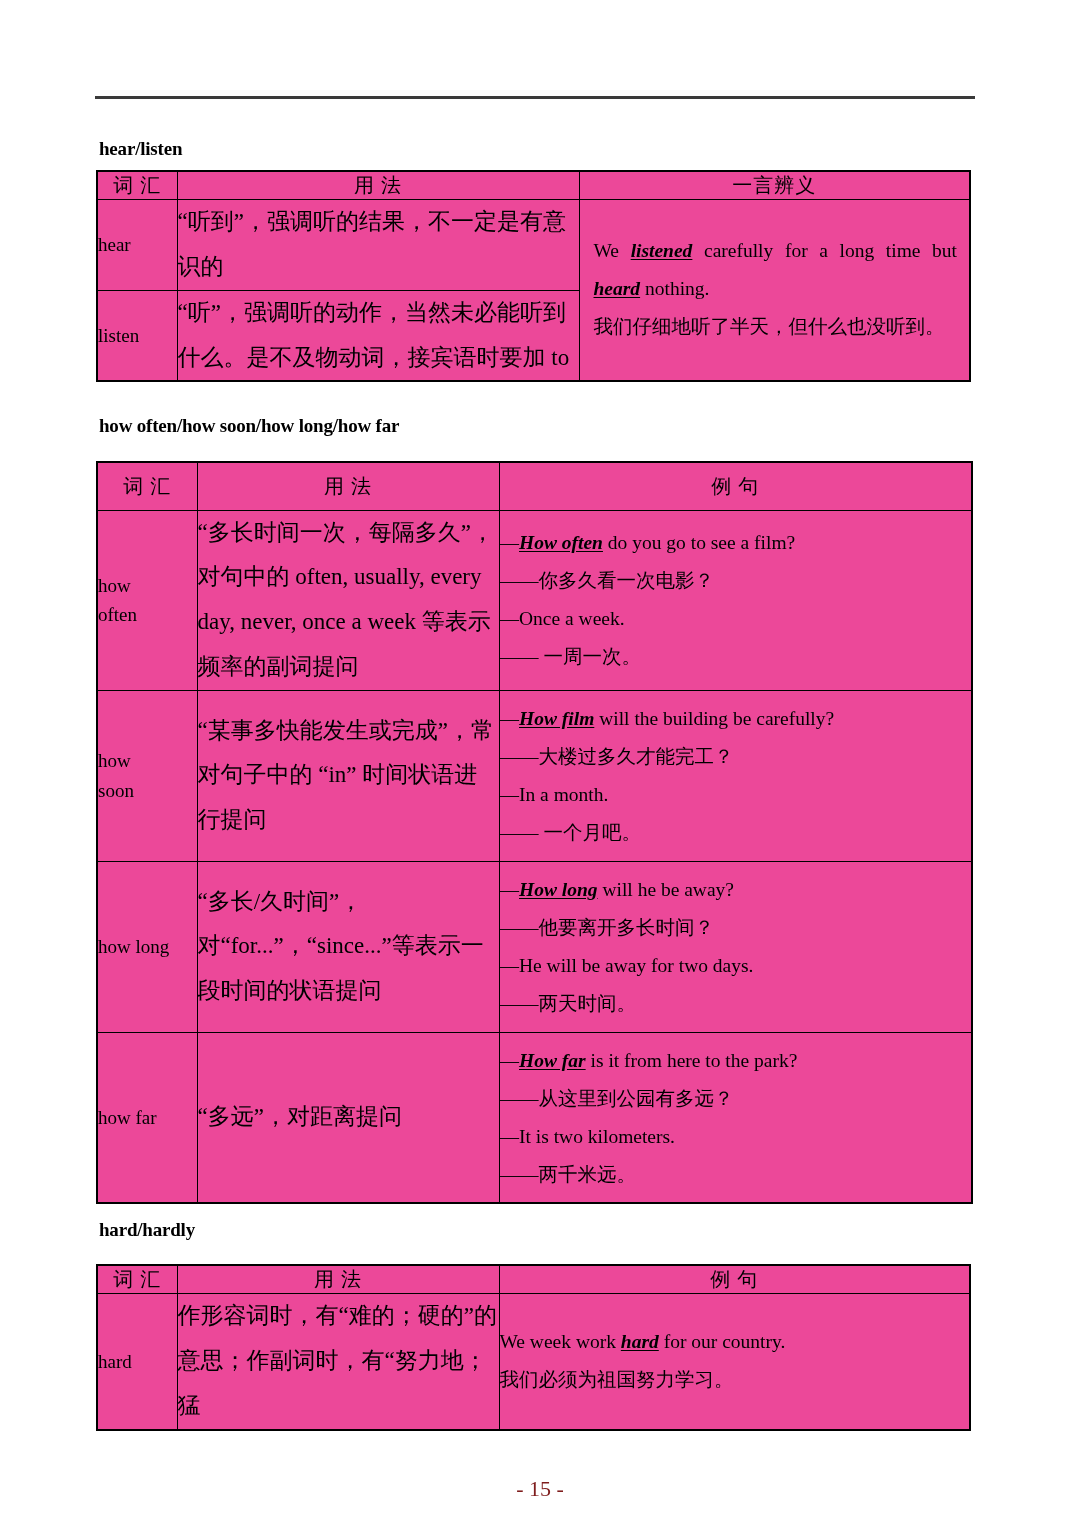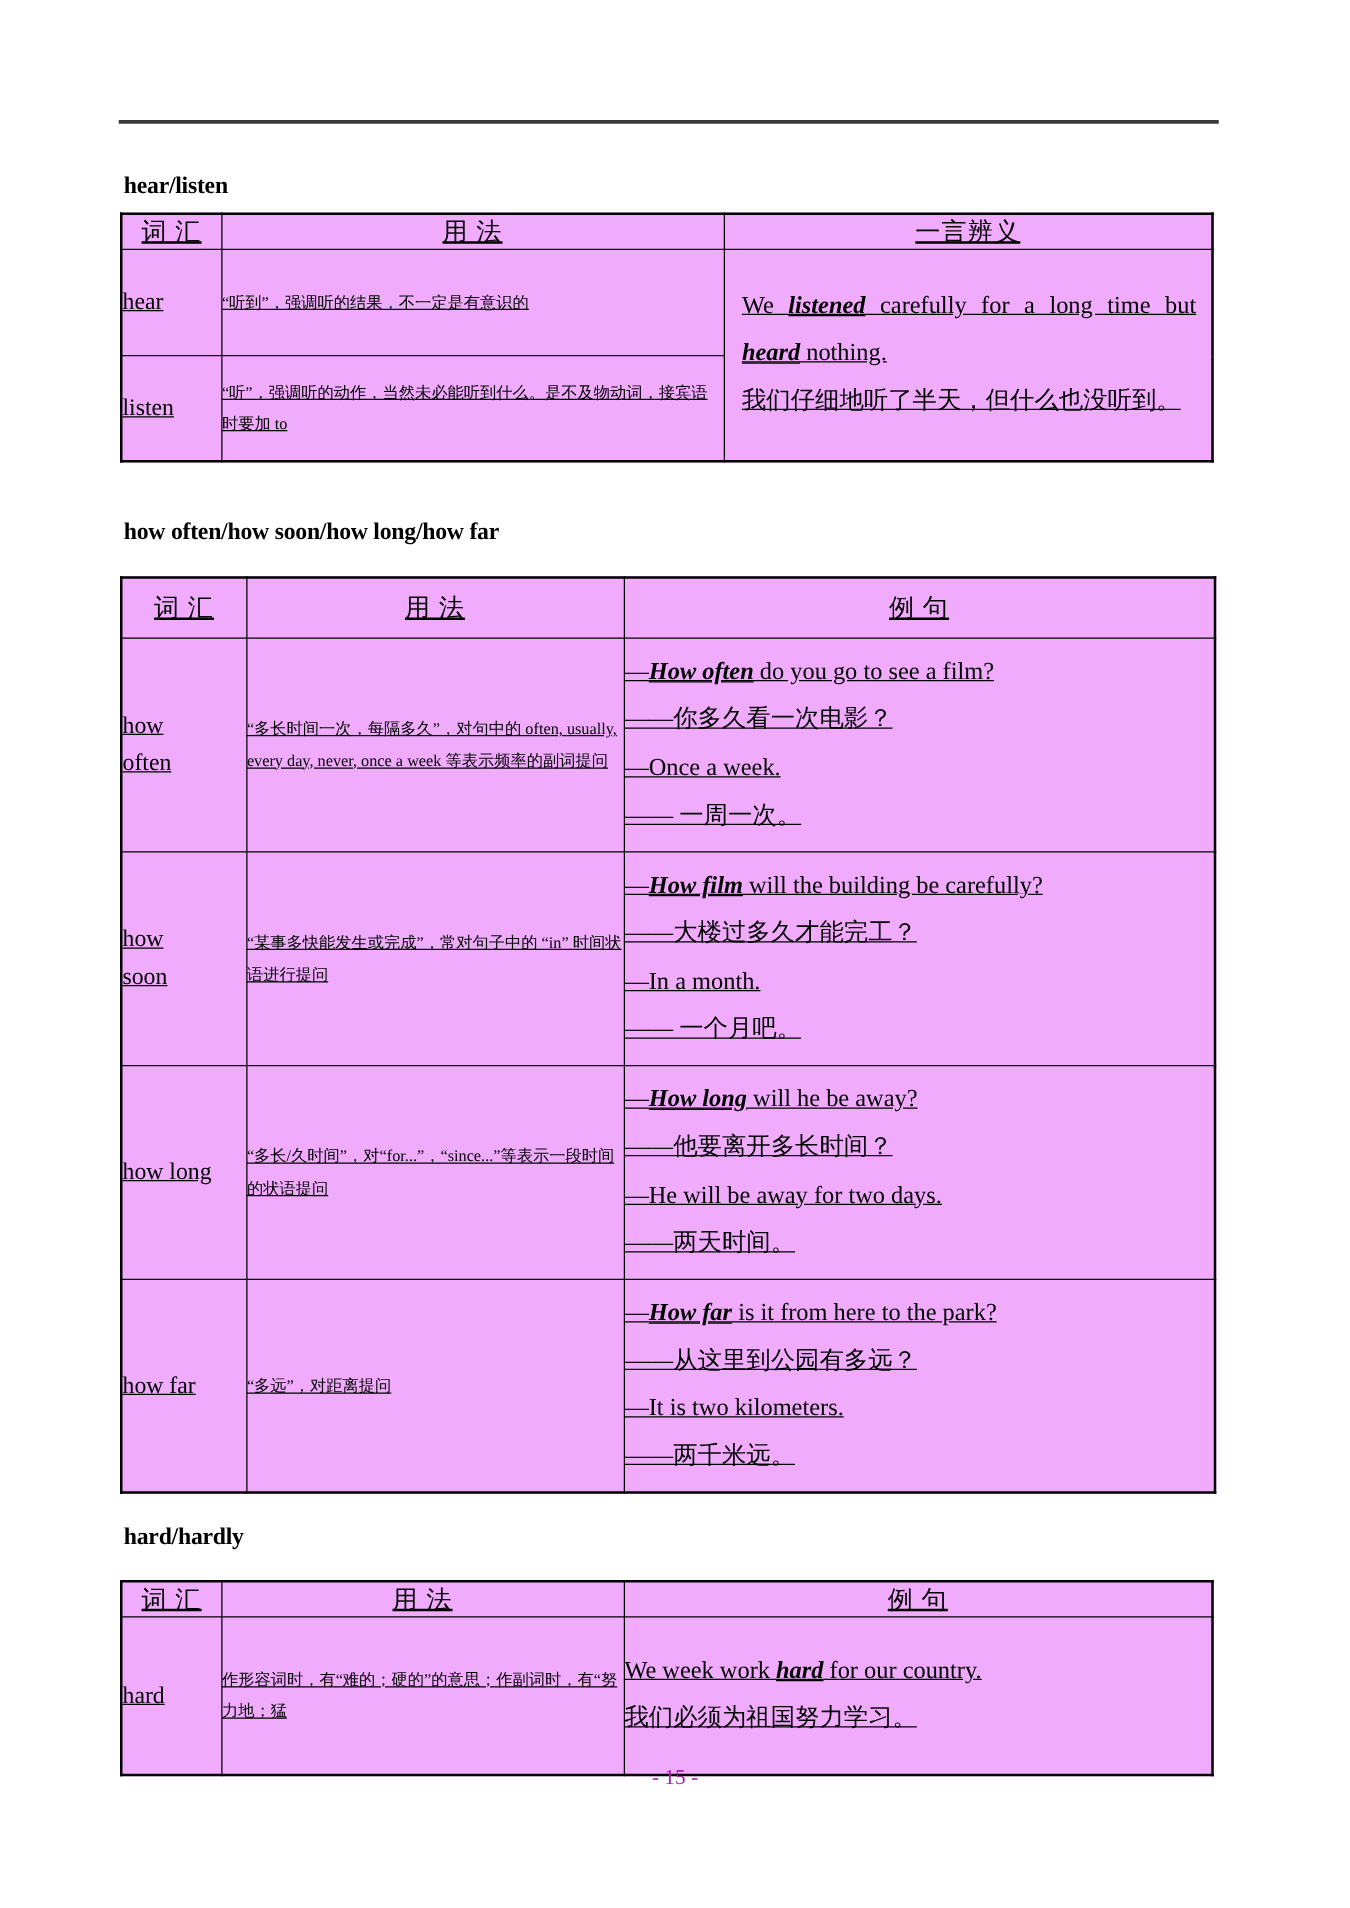--- a/index.html
+++ b/index.html
@@ -46,23 +46,22 @@
     white-space: nowrap;
   }
   #heading-hear-listen { top: 138px; }
   #heading-how { top: 415px; }
   #heading-hard { top: 1219px; }
 
   
   table.voc-table {
     position: absolute;
     border-collapse: collapse;
-    background: #f0abfc;
+    background: #ec4899;
     table-layout: fixed;
-    text-decoration: underline;
   }
   table.voc-table td,
   table.voc-table th {
     border: 1.2px solid #000;
     vertical-align: middle;
     padding: 0;
     font-weight: normal;
   }
   table.voc-table {
     border: 2.6px solid #000;
@@ -80,21 +79,21 @@
   .term-cell {
     text-align: left;
     font-weight: bold;
     font-size: 19px;
     font-family: "Liberation Serif", "DejaVu Serif", serif;
     line-height: 1.55;
     padding: 4px 2px;
   }
 
   .usage-cell {
-    font-size: 13px;
+    font-size: 23px;
     line-height: 1.95;
     padding: 6px 8px 8px 10px;
     text-align: left;
   }
 
   .example-cell {
     font-size: 19.5px;
     line-height: 1.95;
     padding: 6px 10px 8px 12px;
     text-align: left;
@@ -147,26 +146,26 @@
 
   .row-tall-1 { height: 85px; }
   .row-tall-2 { height: 84px; }
   .row-how { height: 171px; }
   .row-hdr { height: 48px; }
   .row-hard { height: 126px; }
 
   .footer-page-number {
     position: absolute;
     left: 0;
-    top: 1412px;
+    top: 1476px;
     width: 1080px;
     text-align: center;
-    font-size: 17px;
-    font-family: "Liberation Serif", "DejaVu Serif", serif;
-    color: #a21caf;
+    font-size: 22px;
+    font-family: "Liberation Serif", "DejaVu Serif", serif;
+    color: #7f1d1d;
   }
 </style>
 </head>
 <body>
 
 <div class="page">
 
   <div class="top-rule"></div>
 
   <div class="section-heading" id="heading-hear-listen">hear/listen</div>

